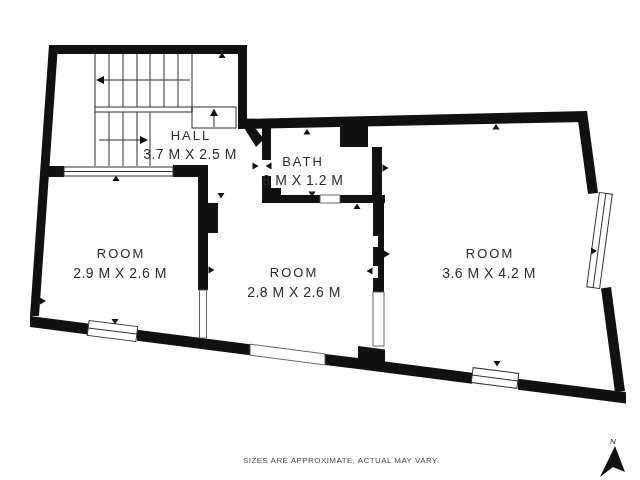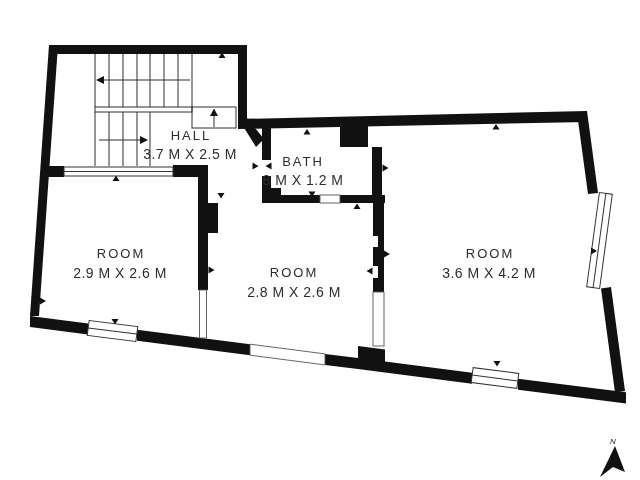--- a/index.html
+++ b/index.html
@@ -167,13 +167,14 @@
     <text class="room-dims" x="489" y="278">3.6 M X 4.2 M</text>
   </g>
 
   <g>
     <text class="compass-n" x="610" y="444">N</text>
     <path fill="#111111" d="M615 446 L625 472 L613 467 L600 477 Z"></path>
   </g>
 </svg>
 
 
+<div class="note">SIZES ARE APPROXIMATE, ACTUAL MAY VARY.</div>
 </div>
 
 </body></html>

